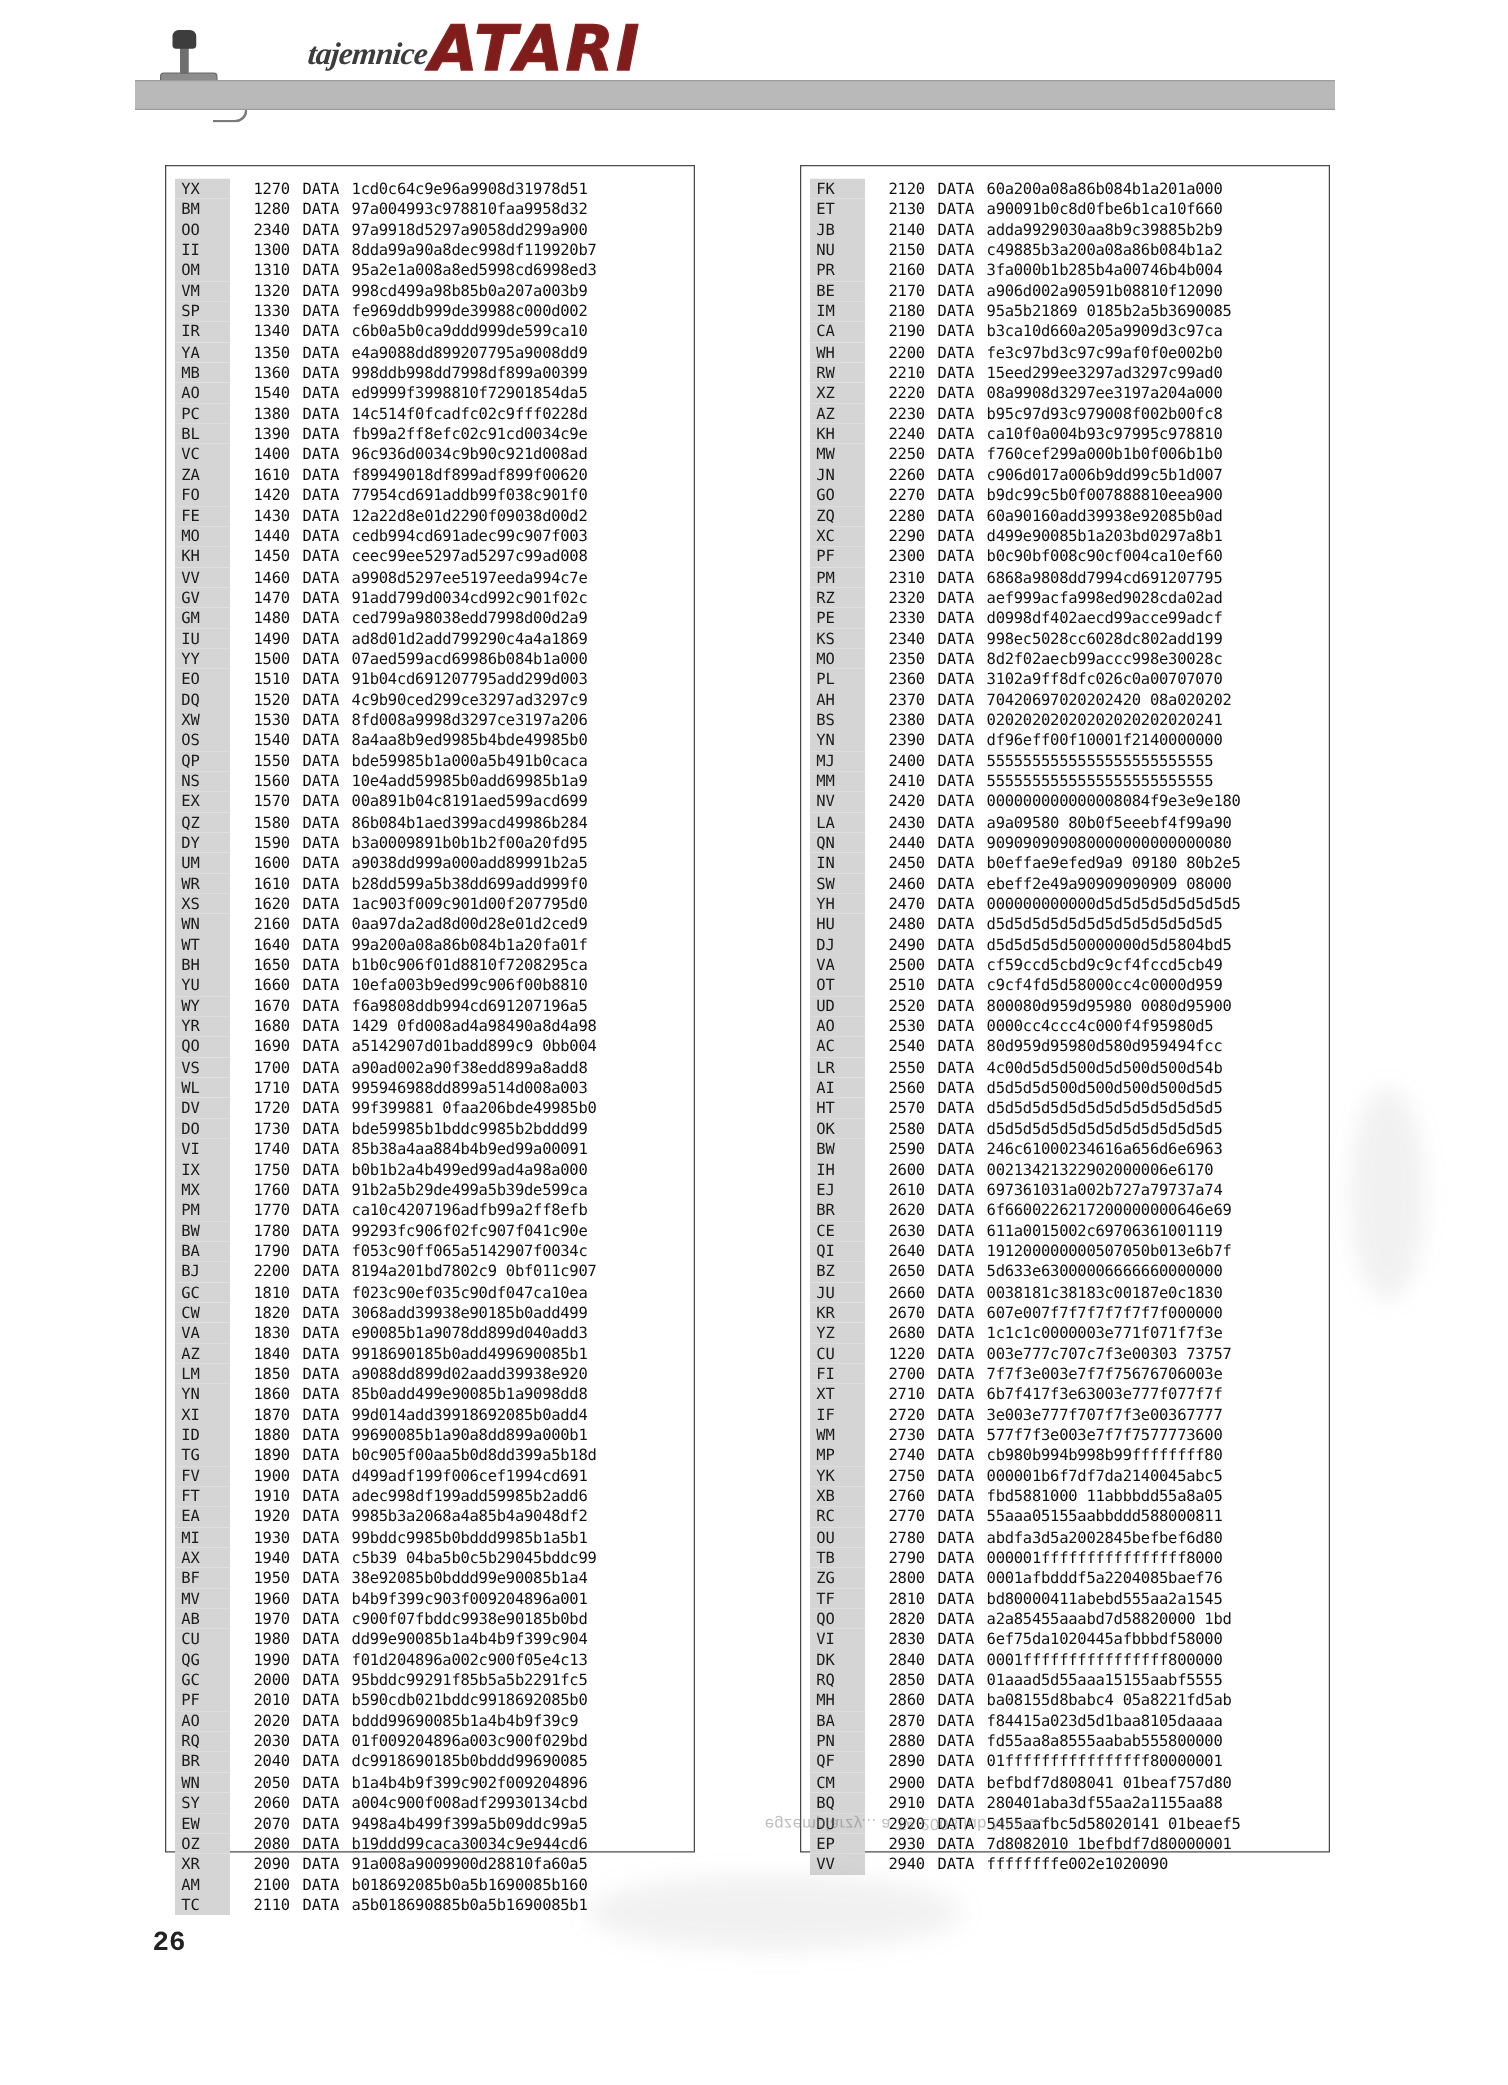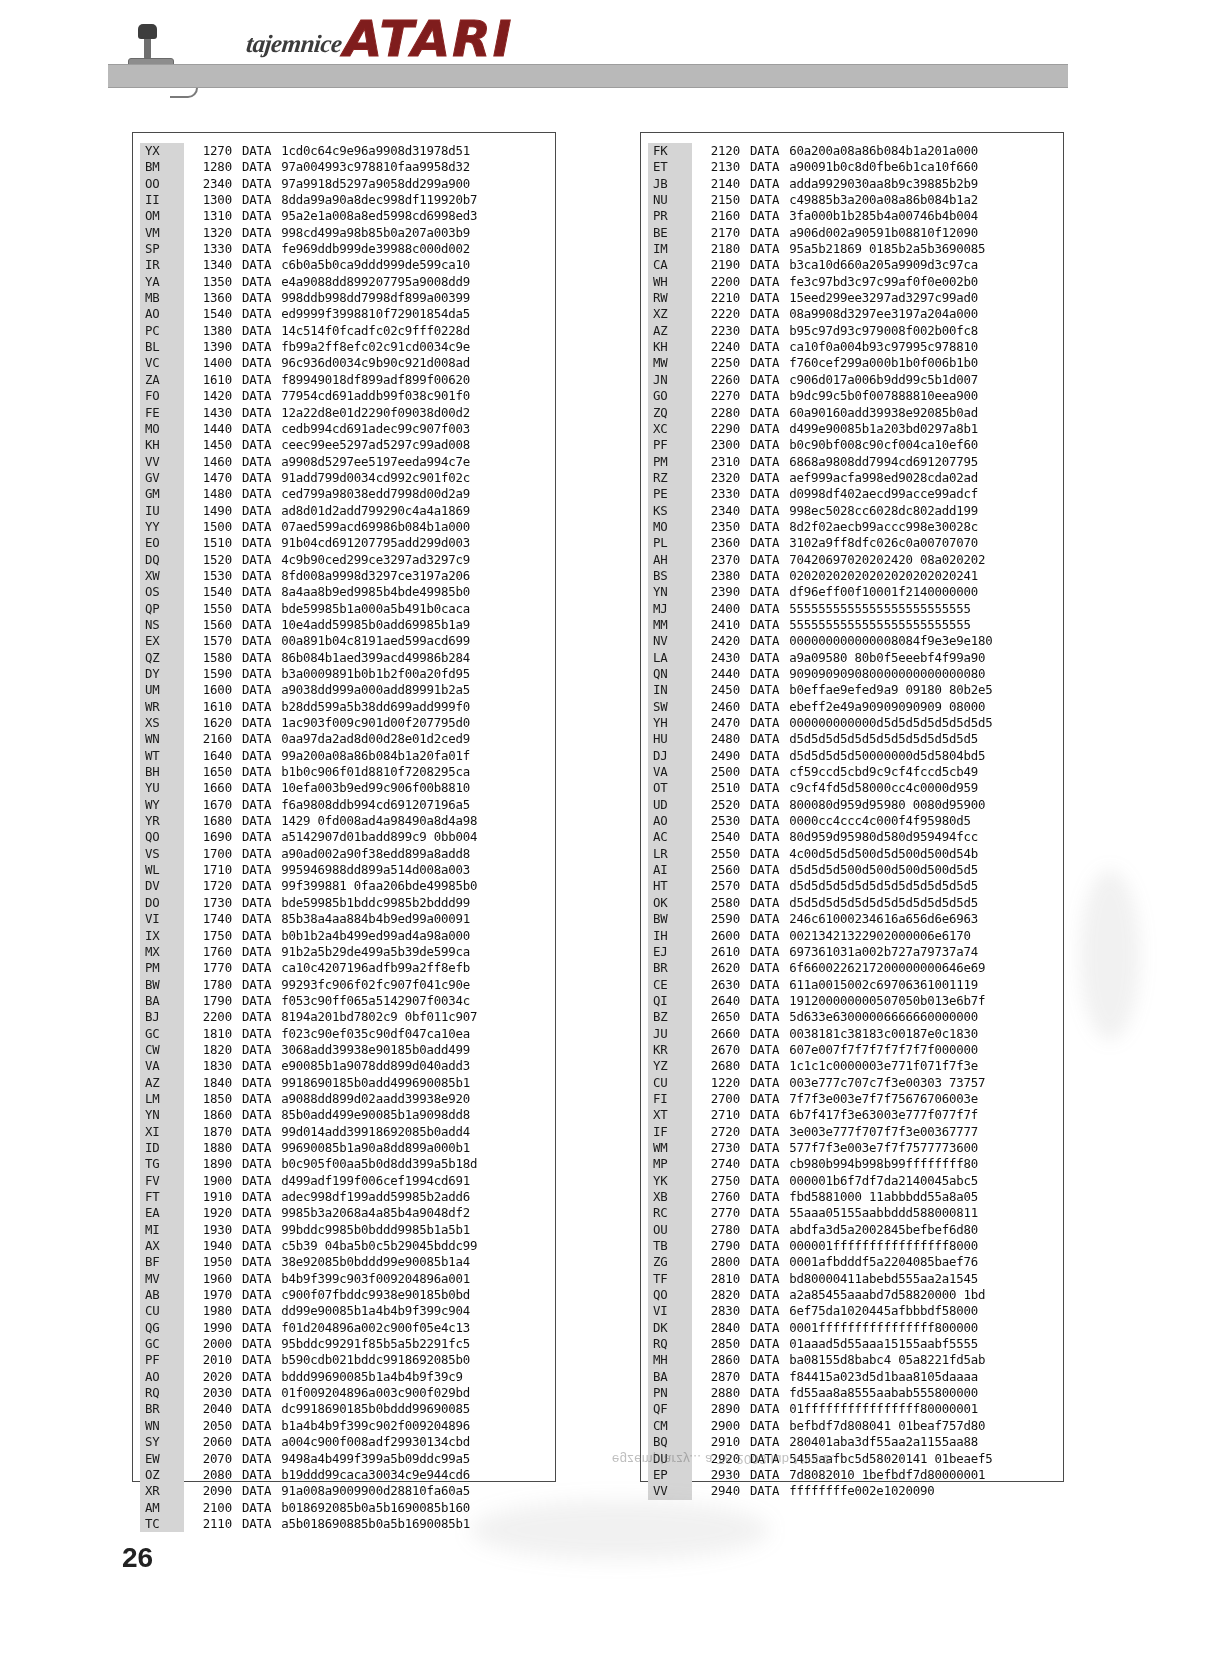--- a/index.html
+++ b/index.html
@@ -166,23 +166,23 @@
     color: rgba(110,110,110,0.45);
     transform: scaleY(-1);
     letter-spacing: 0.4px;
     white-space: nowrap;
   }
 
   
   .page-number {
     position: absolute;
     left: 122px; top: 1542px;
-    font-family: Liberation Sans, sans-serif;
+    font-family: Liberation Mono, monospace;
     font-weight: bold;
-    font-size: 28px;
+    font-size: 22px;
     color: #222;
   }
 </style>
 </head>
 <body>
 
 <div class="masthead">
   <div class="joystick">
     <div class="joy-stick"></div>
     <div class="joy-knob"></div>

